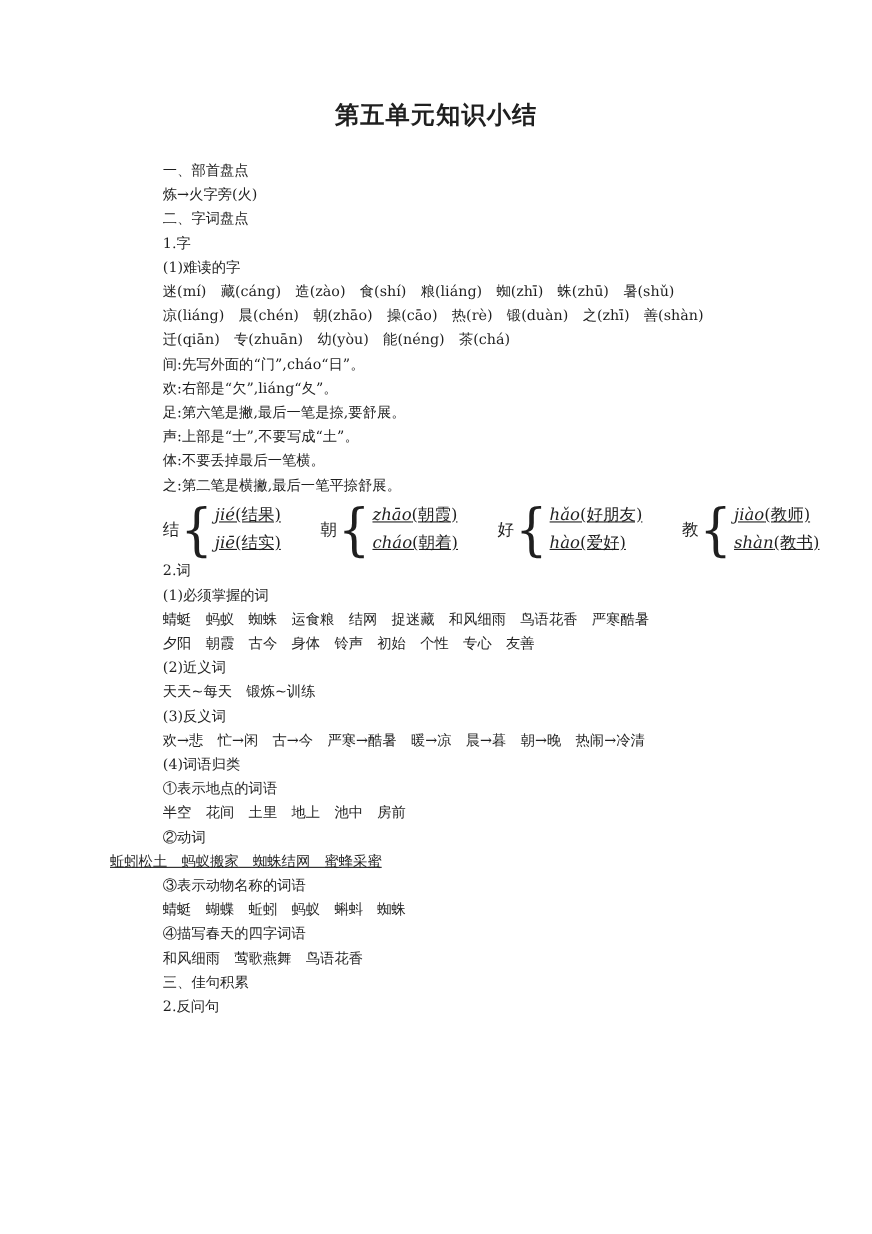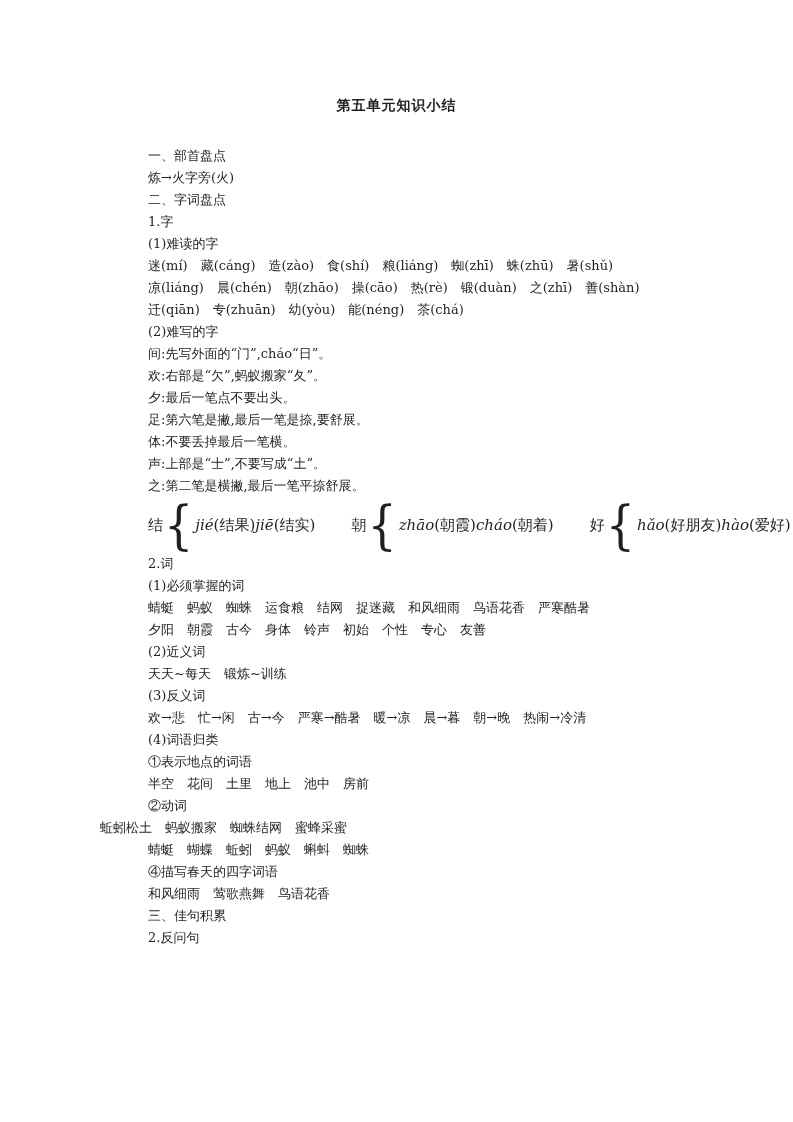--- a/index.html
+++ b/index.html
@@ -12,36 +12,37 @@
     width: 793px;
     height: 1122px;
     background: #ffffff;
     overflow: hidden;
     font-family: "DejaVu Serif", "Liberation Serif", serif;
     color: #1f1f1f;
   }
   .title {
     padding-top: 92px;
     text-align: center;
-    font-size: 14px;
+    font-size: 22px;
     font-weight: bold;
     line-height: 26px;
     letter-spacing: 1px;
   }
   .content {
     margin: 27px 0 0 148px;
     width: 560px;
   }
   .line {
     font-size: 13px;
     line-height: 22px;
     white-space: pre;
   }
   .line.outdent {
     margin-left: -48px;
+    text-decoration: underline;
   }
   
   .poly-row {
     display: flex;
     align-items: center;
     gap: 36px;
     height: 56px;
   }
   .poly-group {
     display: flex;
@@ -53,22 +54,23 @@
   .poly-brace {
     font-size: 46px;
     line-height: 1;
     font-weight: 400;
     transform: scaleY(1.12);
     margin: 0 2px 0 1px;
     font-family: "DejaVu Serif", serif;
   }
   .poly-readings {
     display: flex;
-    flex-direction: row;
+    flex-direction: column;
     justify-content: flex-start;
+    text-decoration: underline;
   }
   .poly-reading {
     font-size: 15px;
     line-height: 25px;
     white-space: pre;
   }
   .poly-reading .py {
     font-style: italic;
     font-family: "DejaVu Serif", serif;
   }
@@ -80,27 +82,25 @@
   <div class="title">第五单元知识小结</div>
   <div class="content">
       <div class="line">一、部首盘点</div>
       <div class="line">炼→火字旁(火)</div>
       <div class="line">二、字词盘点</div>
       <div class="line">1.字</div>
       <div class="line">(1)难读的字</div>
       <div class="line">迷(mí)　藏(cáng)　造(zào)　食(shí)　粮(liáng)　蜘(zhī)　蛛(zhū)　暑(shǔ)</div>
       <div class="line">凉(liáng)　晨(chén)　朝(zhāo)　操(cāo)　热(rè)　锻(duàn)　之(zhī)　善(shàn)</div>
       <div class="line">迁(qiān)　专(zhuān)　幼(yòu)　能(néng)　茶(chá)</div>
-      <div class="line">(2)难写的字</div>
       <div class="line">间:先写外面的“门”,cháo“日”。</div>
-      <div class="line">欢:右部是“欠”,蚂蚁搬家“夂”。</div>
-      <div class="line">夕:最后一笔点不要出头。</div>
+      <div class="line">欢:右部是“欠”,liáng“夂”。</div>
       <div class="line">足:第六笔是撇,最后一笔是捺,要舒展。</div>
+      <div class="line">声:上部是“士”,不要写成“土”。</div>
       <div class="line">体:不要丢掉最后一笔横。</div>
-      <div class="line">声:上部是“士”,不要写成“土”。</div>
       <div class="line">之:第二笔是横撇,最后一笔平捺舒展。</div>
       <div class="poly-row">
         <div class="poly-group">
           <span class="poly-char">结</span>
           <span class="poly-brace">{</span>
           <span class="poly-readings">
             <span class="poly-reading"><span class="py">jié</span><span>(结果)</span></span>
             <span class="poly-reading"><span class="py">jiē</span><span>(结实)</span></span>
           </span>
         </div>
@@ -118,36 +118,37 @@
           <span class="poly-readings">
             <span class="poly-reading"><span class="py">hǎo</span><span>(好朋友)</span></span>
             <span class="poly-reading"><span class="py">hào</span><span>(爱好)</span></span>
           </span>
         </div>
         <div class="poly-group">
           <span class="poly-char">教</span>
           <span class="poly-brace">{</span>
           <span class="poly-readings">
             <span class="poly-reading"><span class="py">jiào</span><span>(教师)</span></span>
-            <span class="poly-reading"><span class="py">chén</span><span>(教书)</span></span>
+            <span class="poly-reading"><span class="py">shàn</span><span>(教书)</span></span>
           </span>
         </div>
       </div>
       <div class="line">2.词</div>
       <div class="line">(1)必须掌握的词</div>
       <div class="line">蜻蜓　蚂蚁　蜘蛛　运食粮　结网　捉迷藏　和风细雨　鸟语花香　严寒酷暑</div>
       <div class="line">夕阳　朝霞　古今　身体　铃声　初始　个性　专心　友善</div>
       <div class="line">(2)近义词</div>
       <div class="line">天天~每天　锻炼~训练</div>
       <div class="line">(3)反义词</div>
       <div class="line">欢→悲　忙→闲　古→今　严寒→酷暑　暖→凉　晨→暮　朝→晚　热闹→冷清</div>
       <div class="line">(4)词语归类</div>
       <div class="line">①表示地点的词语</div>
       <div class="line">半空　花间　土里　地上　池中　房前</div>
       <div class="line">②动词</div>
       <div class="line outdent">蚯蚓松土　蚂蚁搬家　蜘蛛结网　蜜蜂采蜜</div>
+      <div class="line">③表示动物名称的词语</div>
       <div class="line">蜻蜓　蝴蝶　蚯蚓　蚂蚁　蝌蚪　蜘蛛</div>
       <div class="line">④描写春天的四字词语</div>
       <div class="line">和风细雨　莺歌燕舞　鸟语花香</div>
       <div class="line">三、佳句积累</div>
       <div class="line">2.反问句</div>
     </div>
 </div>
 
 </body></html>

